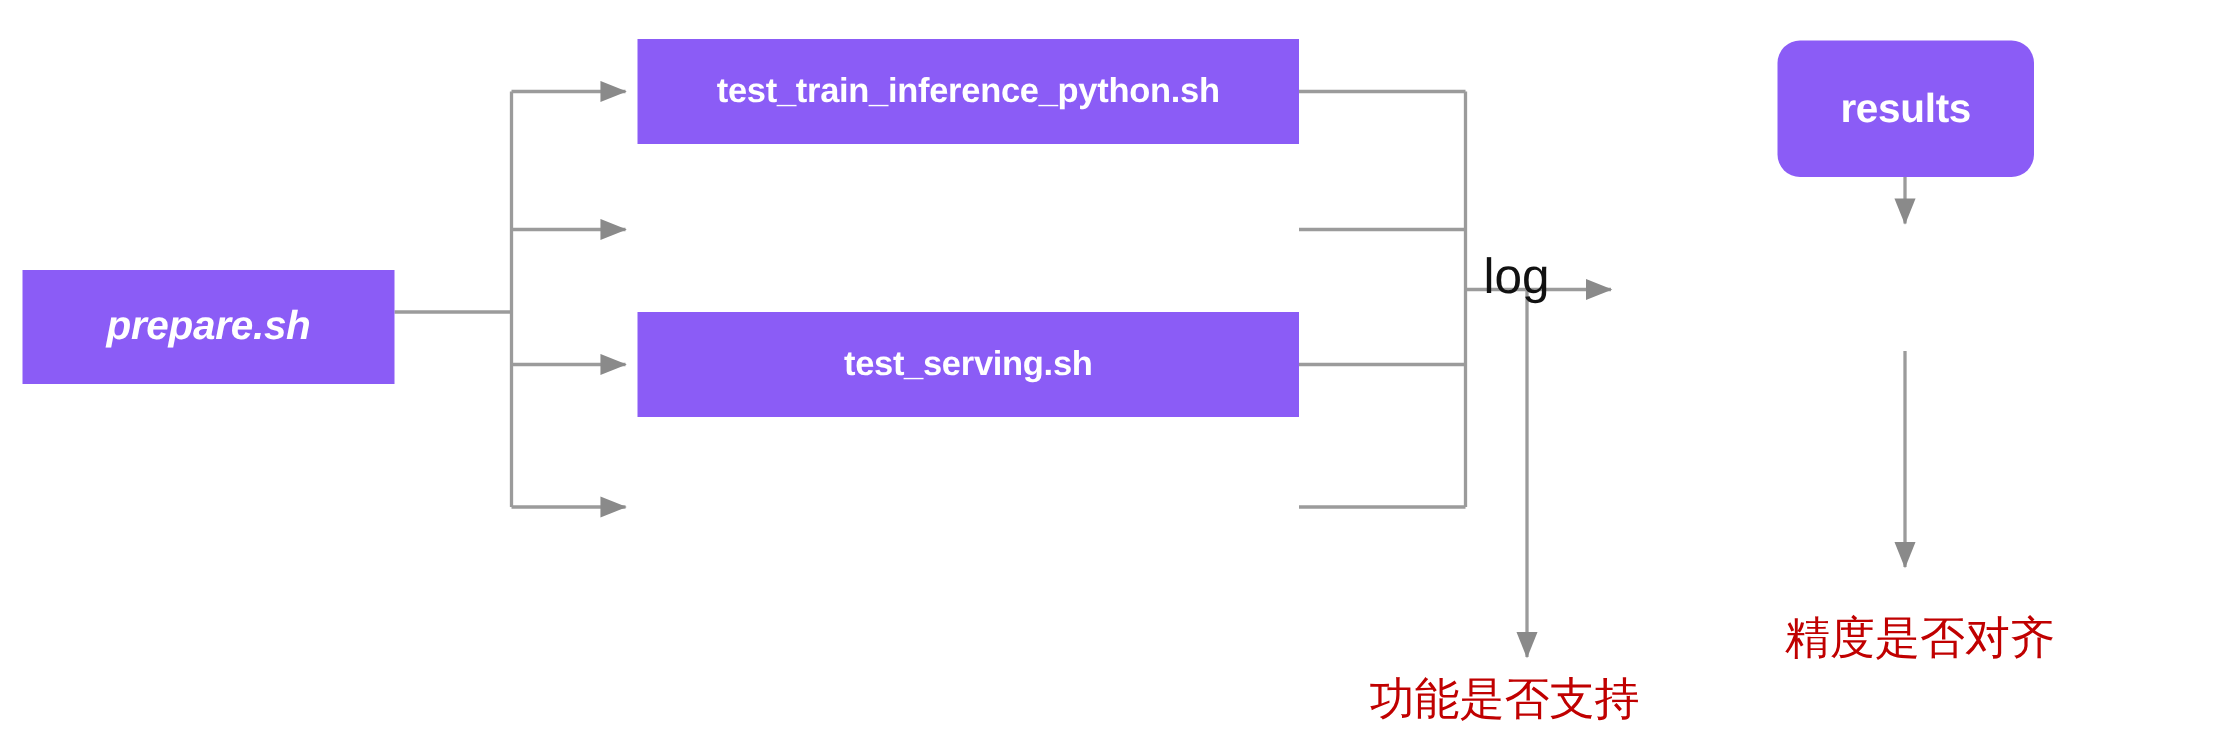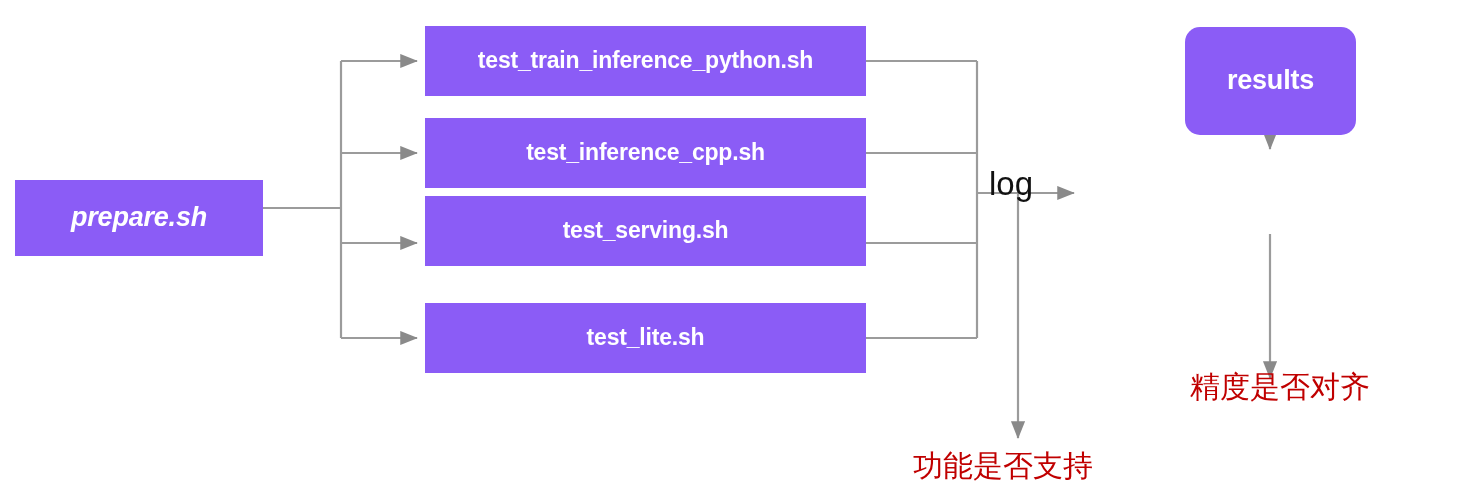--- a/index.html
+++ b/index.html
@@ -42,24 +42,24 @@
     left: 15px;  top: 180px;  width: 248px; height: 76px;
     font-size: 27px;
     font-style: italic;
   }
   .node-test {
     left: 425px; width: 441px; height: 70px;
     font-size: 23px;
   }
   .node-test-1 { top: 26px; }
   .node-test-2 { top: 118px; }
-  .node-test-3 { top: 196px; }
+  .node-test-3 { top: 208px; }
   .node-test-4 { top: 303px; }
   .node-results {
-    left: 1185px; top: 27px; width: 171px; height: 108px;
+    left: 1185px; top: 27px; width: 171px; height: 91px;
     border-radius: 15px;
     font-size: 27px;
   }
   .node-compare {
     left: 1082px; top: 155px; width: 375px; height: 79px;
     font-size: 28px;
   }
   .plain-label {
     position: absolute;
     color: #111111;
@@ -72,21 +72,21 @@
   }
   .note-red {
     position: absolute;
     color: #C00000;
     font-size: 30px;
     font-weight: normal;
     white-space: nowrap;
     font-family: "DejaVu Sans", "Liberation Sans", sans-serif;
   }
   .note-feature { left: 913px; top: 446px; }
-  .note-precision { left: 1190px; top: 367px; }
+  .note-precision { left: 1190px; top: 405px; }
 </style>
 </head>
 <body>
 
 <div id="canvas">
 
   <svg class="wires" viewBox="0 0 1478 498" xmlns="http://www.w3.org/2000/svg">
     <defs>
       <marker id="arrow" markerWidth="9" markerHeight="9" refX="7.6" refY="3.2" orient="auto" markerUnits="strokeWidth">
         <path d="M0,0 L8,3.2 L0,6.4 z" fill="#8A8A8A"></path>
@@ -118,25 +118,23 @@
       <path d="M1270,114 L1270,149" marker-end="url(#arrow)"></path>
 
       <path d="M1270,234 L1270,378" marker-end="url(#arrow)"></path>
     </g>
   </svg>
 
   <div class="node node-prepare">prepare.sh</div>
 
   <div class="node node-test node-test-1">test_train_inference_python.sh</div>
 
-  <div class="node node-test node-test-2">test_inference_cpp.sh</div>
 
   <div class="node node-test node-test-3">test_serving.sh</div>
 
-  <div class="node node-test node-test-4">test_lite.sh</div>
 
   <div class="node node-results">results</div>
 
 
   <div class="plain-label label-log">log</div>
 
   <div class="note-red note-feature">功能是否支持</div>
 
   <div class="note-red note-precision">精度是否对齐</div>
 

